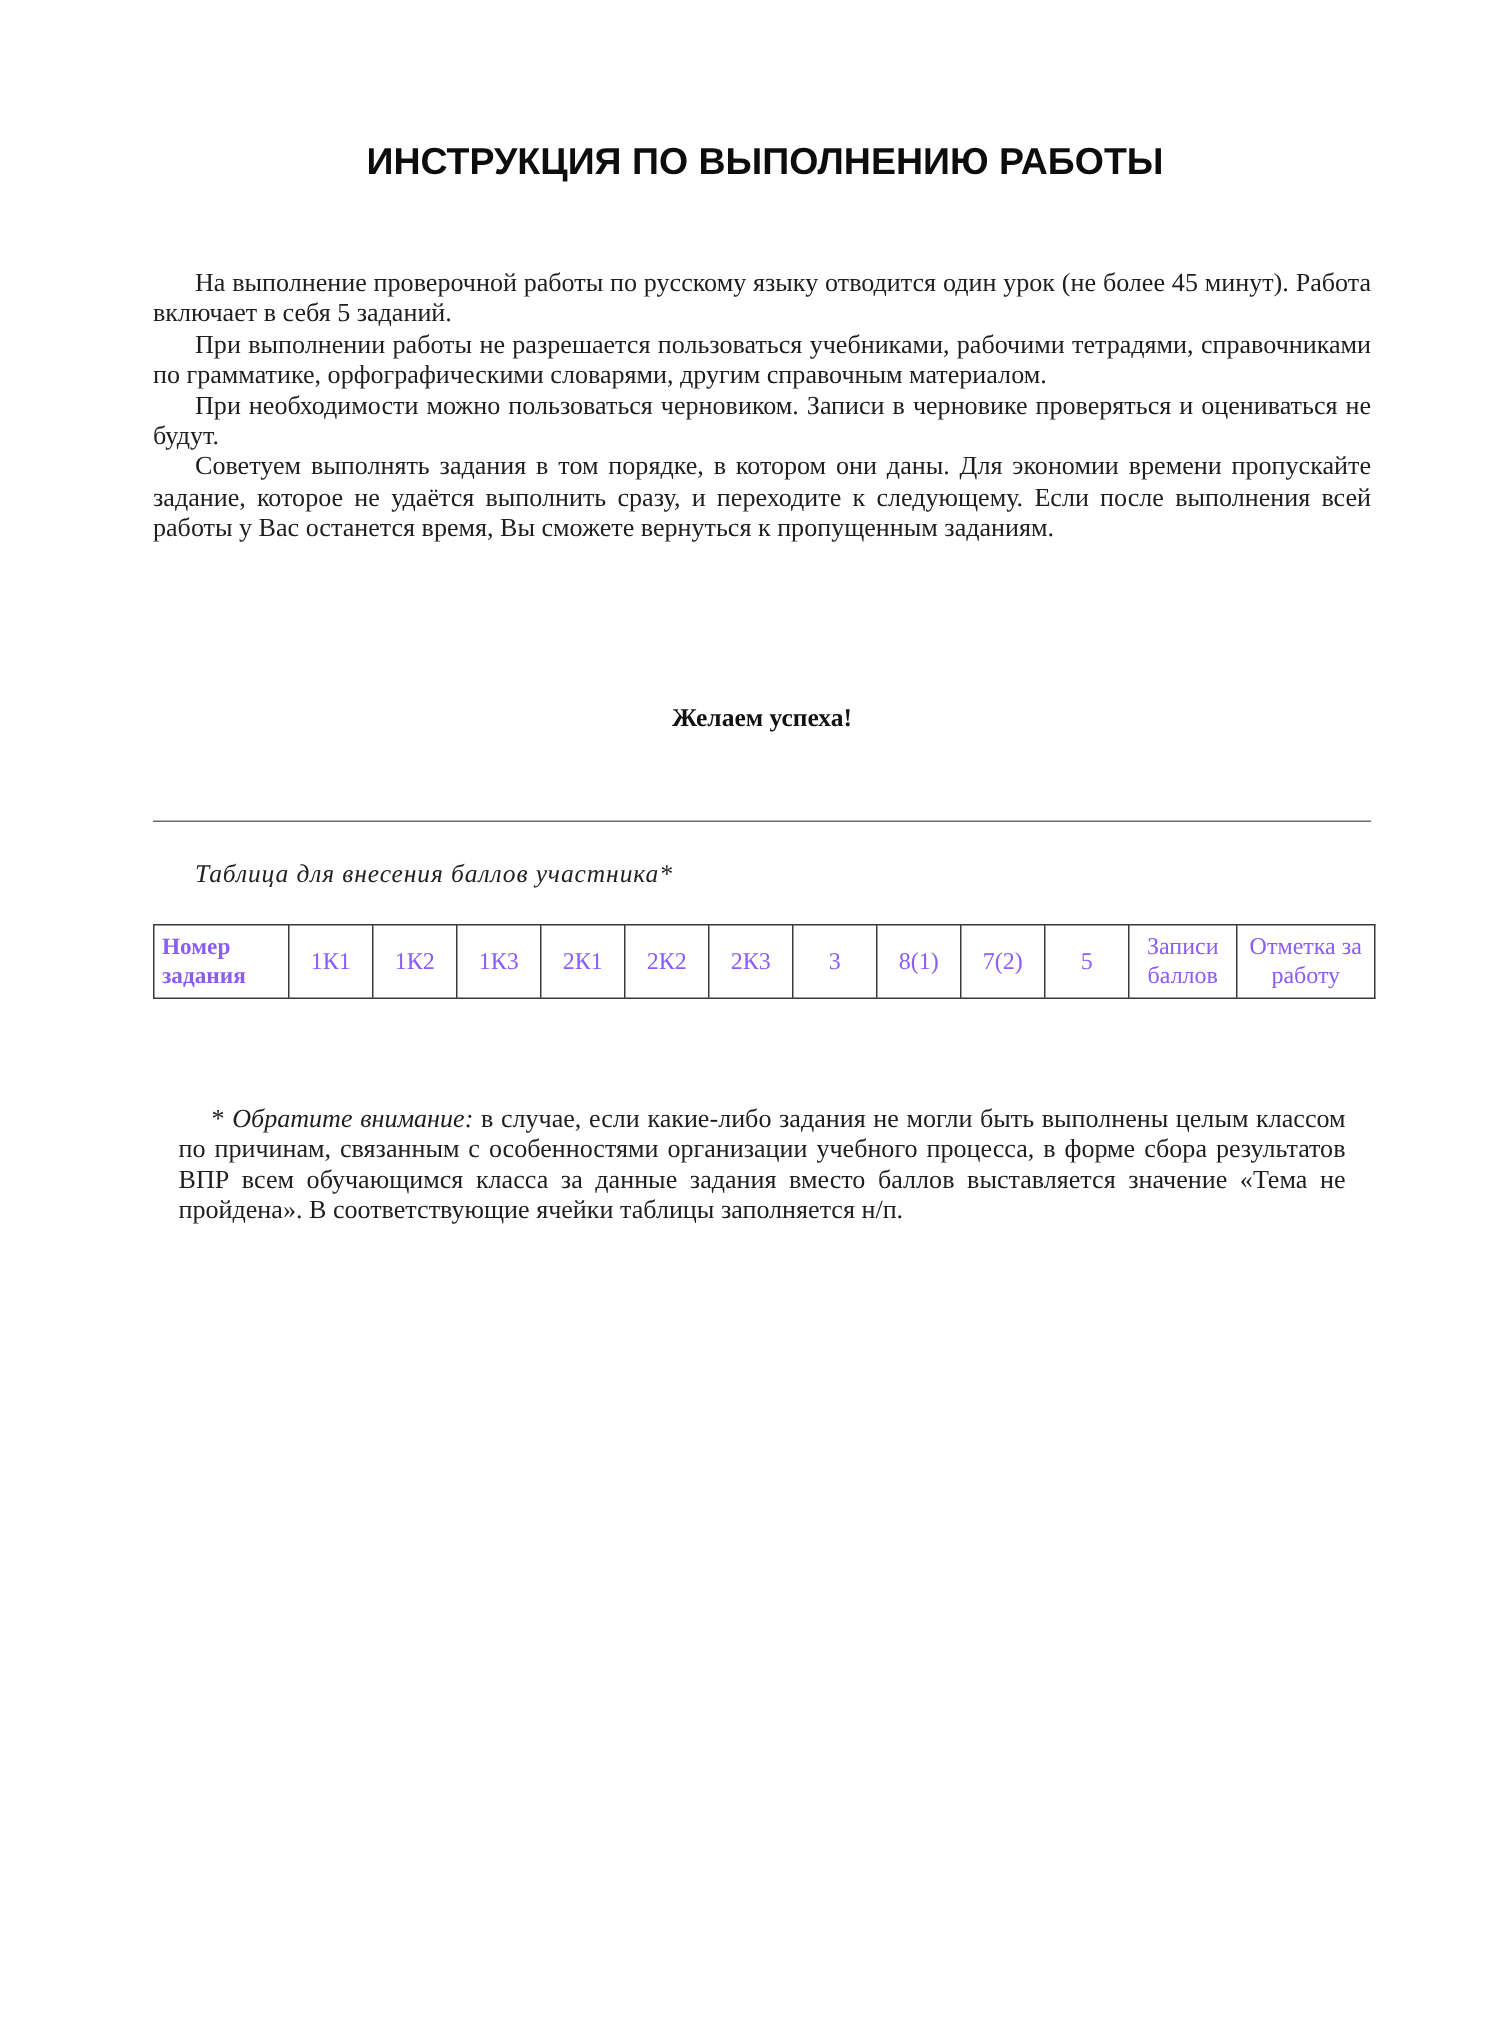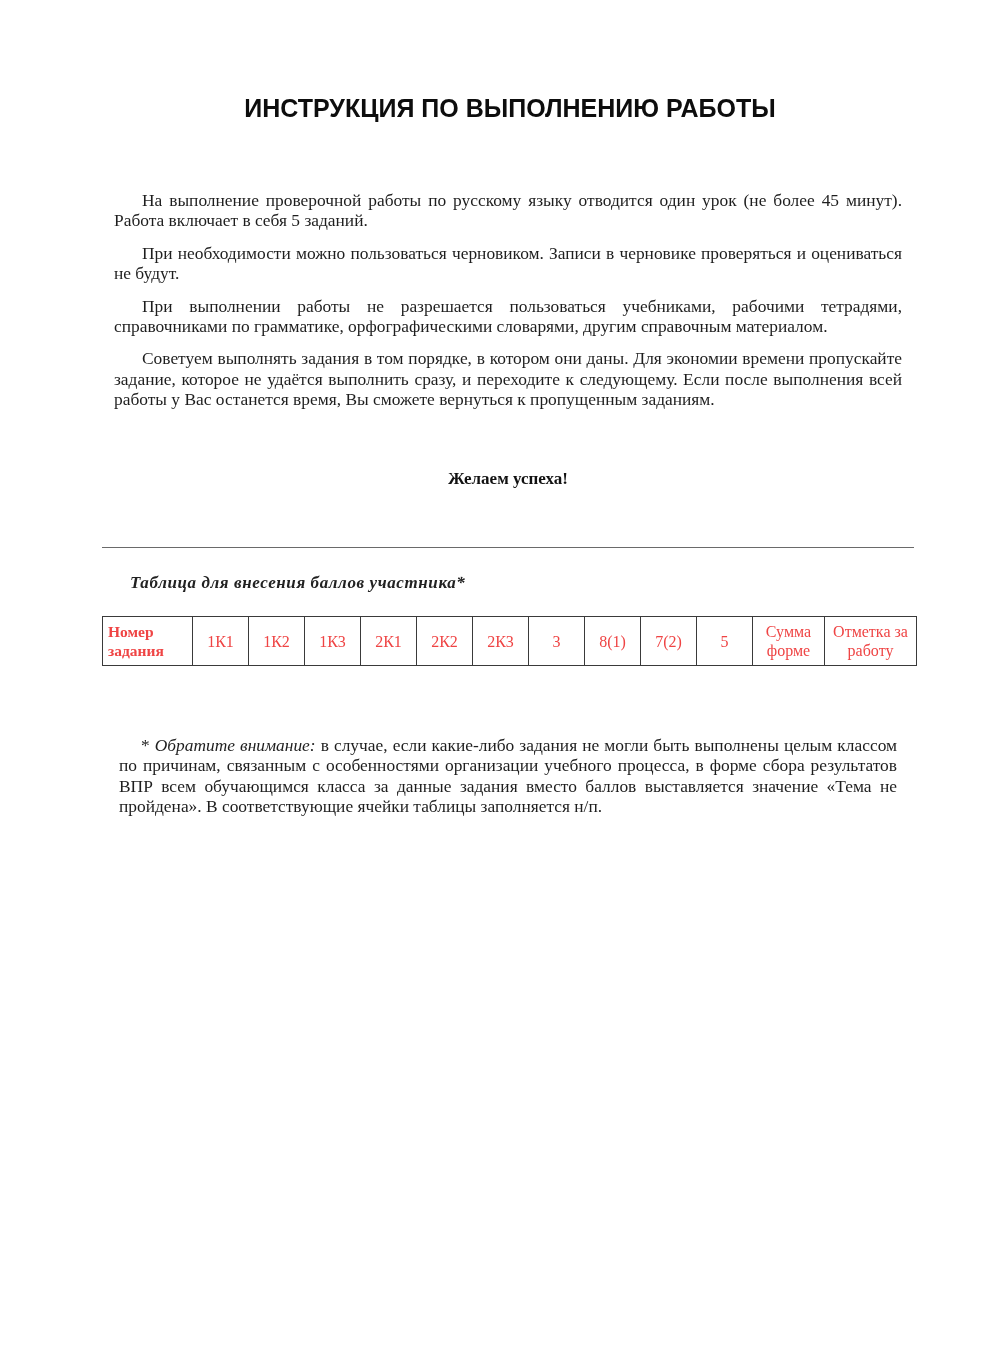--- a/index.html
+++ b/index.html
@@ -33,21 +33,21 @@
       top: 178px;
       left: 102px;
       width: 812px;
       font-family: "Liberation Serif", "DejaVu Serif", serif;
       font-size: 17.4px;
       line-height: 20.4px;
       text-align: justify;
       color: #1e1e1e;
     }
     .instructions p {
-      margin: 12px;
+      margin: 0;
       text-indent: 28px;
     }
     .wish {
       position: absolute;
       top: 469px;
       left: 0;
       width: 1016px;
       text-align: center;
       font-family: "Liberation Serif", "DejaVu Serif", serif;
       font-weight: bold;
@@ -64,32 +64,31 @@
     }
     .table-caption {
       position: absolute;
       top: 573px;
       left: 130px;
       font-family: "Liberation Serif", "DejaVu Serif", serif;
       font-style: italic;
       font-size: 17px;
       color: #222;
       letter-spacing: 0.6px;
-      font-weight: bold;
     }
     table.scores {
       position: absolute;
       top: 616px;
       left: 102px;
       width: 813px;
       border-collapse: collapse;
       table-layout: fixed;
       font-family: "Liberation Serif", "DejaVu Serif", serif;
       font-size: 16px;
-      color: #ef4444;
+      color: #8b5cf6;
     }
     table.scores td {
       border: 1.3px solid #3a3a3a;
       padding: 0;
       text-align: center;
       vertical-align: middle;
     }
     table.scores tr.head td {
       height: 48px;
       line-height: 19px;
@@ -123,22 +122,22 @@
       font-style: italic;
     }
   </style>
 </head>
 <body>
 
 <h1 class="page-title">ИНСТРУКЦИЯ ПО ВЫПОЛНЕНИЮ РАБОТЫ</h1>
 
 <div class="instructions">
   <p>На выполнение проверочной работы по русскому языку отводится один урок (не более 45 минут). Работа включает в себя 5 заданий.</p>
+  <p>При выполнении работы не разрешается пользоваться учебниками, рабочими тетрадями, справочниками по грамматике, орфографическими словарями, другим справочным материалом.</p>
   <p>При необходимости можно пользоваться черновиком. Записи в черновике проверяться и оцениваться не будут.</p>
-  <p>При выполнении работы не разрешается пользоваться учебниками, рабочими тетрадями, справочниками по грамматике, орфографическими словарями, другим справочным материалом.</p>
   <p>Советуем выполнять задания в том порядке, в котором они даны. Для экономии времени пропускайте задание, которое не удаётся выполнить сразу, и переходите к следующему. Если после выполнения всей работы у Вас останется время, Вы сможете вернуться к пропущенным заданиям.</p>
 </div>
 
 <div class="wish">Желаем успеха!</div>
 
 <div class="separator"></div>
 
 <div class="table-caption">Таблица для внесения баллов участника*</div>
 
 <table class="scores">
@@ -163,21 +162,21 @@
     <td>1К1</td>
     <td>1К2</td>
     <td>1К3</td>
     <td>2К1</td>
     <td>2К2</td>
     <td>2К3</td>
     <td>3</td>
     <td>8(1)</td>
     <td>7(2)</td>
     <td>5</td>
-    <td>Сумма форме</td>
+    <td>Записи баллов</td>
     <td>Отметка за работу</td>
   </tr>
 </tbody>
   </table>
 
 <div class="footnote">
   <p><span>* </span><em>Обратите внимание:</em><span> в случае, если какие-либо задания не могли быть выполнены целым классом по причинам, связанным с особенностями организации учебного процесса, в форме сбора результатов ВПР всем обучающимся класса за данные задания вместо баллов выставляется значение «Тема не пройдена». В соответствующие ячейки таблицы заполняется н/п.</span></p>
 </div>
 
 </body></html>

